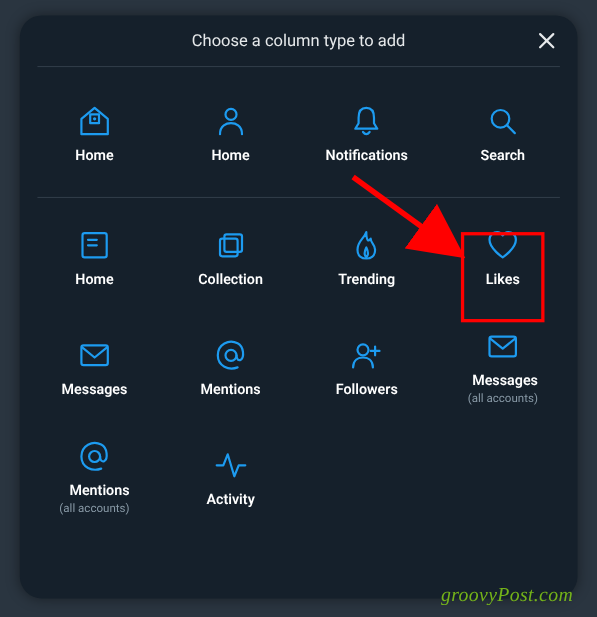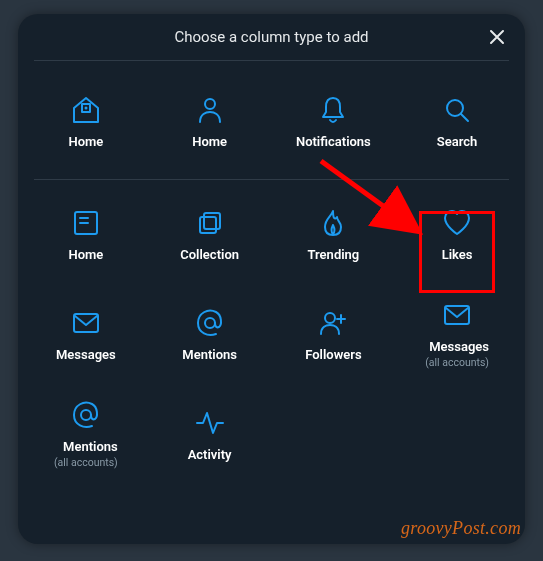--- a/index.html
+++ b/index.html
@@ -11,21 +11,21 @@
   .grid{display:grid;grid-template-columns:repeat(4,1fr);padding:6px 6px 0 6px}
   .row-sep{grid-column:1/-1;height:1px;background:#2f3b47;margin:4px 10px 4px 10px}
   .item{display:flex;flex-direction:column;align-items:center;justify-content:center;height:108px;cursor:pointer;position:relative}
   .item.short{height:100px}
   .icon{width:34px;height:34px;display:flex;align-items:center;justify-content:center;margin-bottom:8px}
   .icon svg{stroke:#1d9bf0;fill:none;stroke-width:2;stroke-linecap:round;stroke-linejoin:round}
   .label{color:#fff;font-size:13px;font-weight:600;text-align:right;line-height:1.15}
   .sublabel{color:#8899a6;font-size:10.5px;font-weight:400;margin-top:16px}
   .highlight{position:absolute;border:3px solid #ff0000;pointer-events:none}
   .arrow{position:absolute;pointer-events:none}
-  .watermark{position:absolute;right:22px;bottom:22px;color:#f97316;font-style:italic;font-family:Georgia,"Times New Roman",serif;font-size:18px;letter-spacing:.3px;opacity:.85;pointer-events:none}
+  .watermark{position:absolute;right:22px;bottom:10px;color:#84cc16;font-style:italic;font-family:Georgia,"Times New Roman",serif;font-size:18px;letter-spacing:.3px;opacity:.85;pointer-events:none}
 </style>
 </head>
 <body>
 
 <div class="modal">
 
   <div class="header">
     <div class="title">Choose a column type to add</div>
     <div class="close">
       <svg width="16" height="16" viewBox="0 0 16 16">

